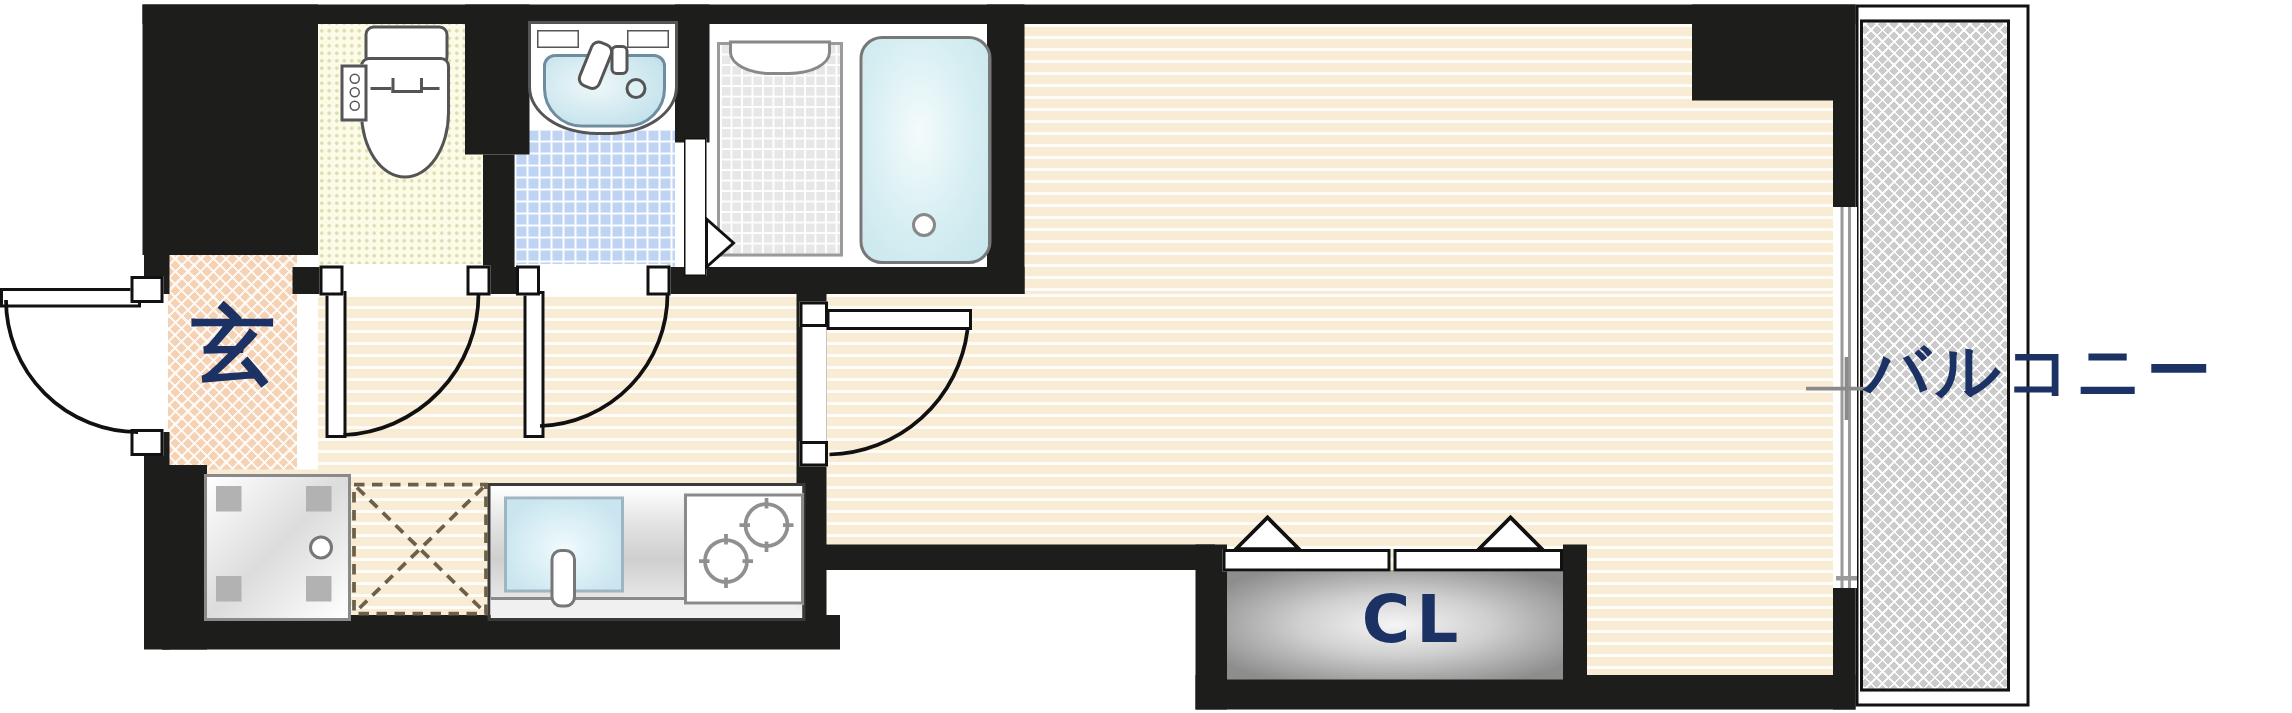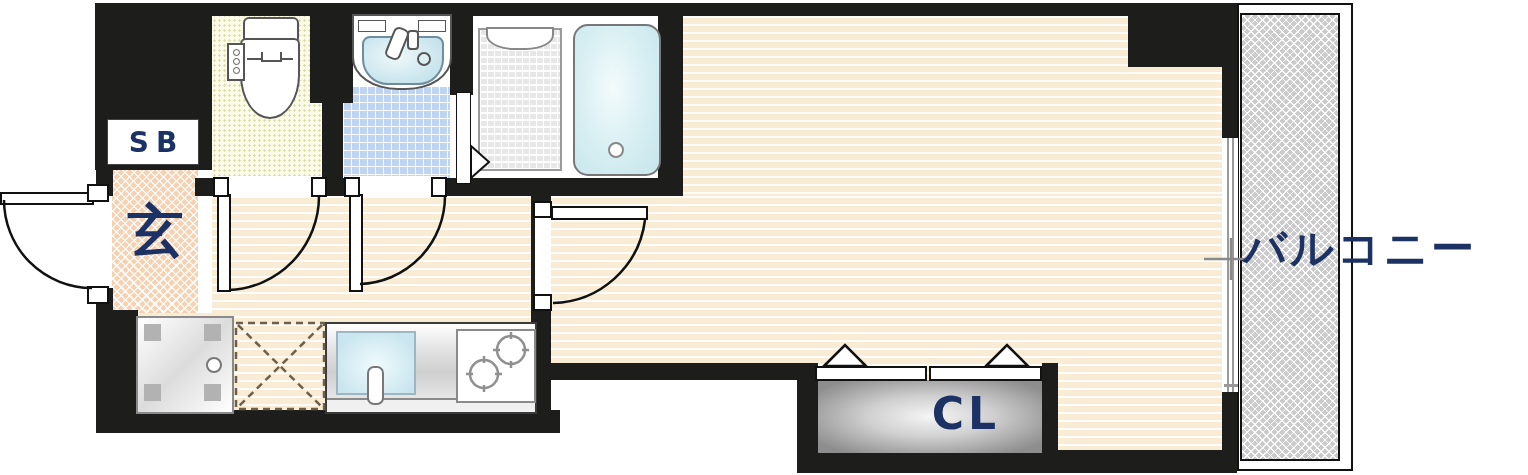--- a/index.html
+++ b/index.html
@@ -170,24 +170,21 @@
       <line x1="493" y1="350" x2="500" y2="350"></line>
         <line x1="522" y1="350" x2="529" y2="350"></line>
     </g>
 
     <g stroke="#8a8a8a" stroke-width="2.5">
       <line x1="1204" y1="259" x2="1246" y2="259"></line>
       <line x1="1231" y1="238" x2="1231" y2="280"></line>
     </g>
   </svg>
 
-  <div class="whitebox" style="left:107px;top:119px;width:90px;height:44px;border:1px solid #444;display:flex;align-items:center;justify-content:center;">
-    <span class="navy" style="font-size:28px;letter-spacing:7px;text-indent:7px;">SB</span>
-  </div>
 
   <div class="label" style="left:113px;top:203px;width:85px;text-align:center;font-size:56px;">玄</div>
 
 
-  <div class="label" style="left:818px;top:392px;width:248px;text-align:center;font-size:44px;letter-spacing:4px;padding-left:24px;">CL</div>
+  <div class="label" style="left:818px;top:392px;width:248px;text-align:center;font-size:44px;letter-spacing:4px;">CL</div>
 
   <div class="label" style="left:1243px;top:227px;font-size:43px;letter-spacing:3px;">バルコニー</div>
 
 </div>
 
 </body></html>

